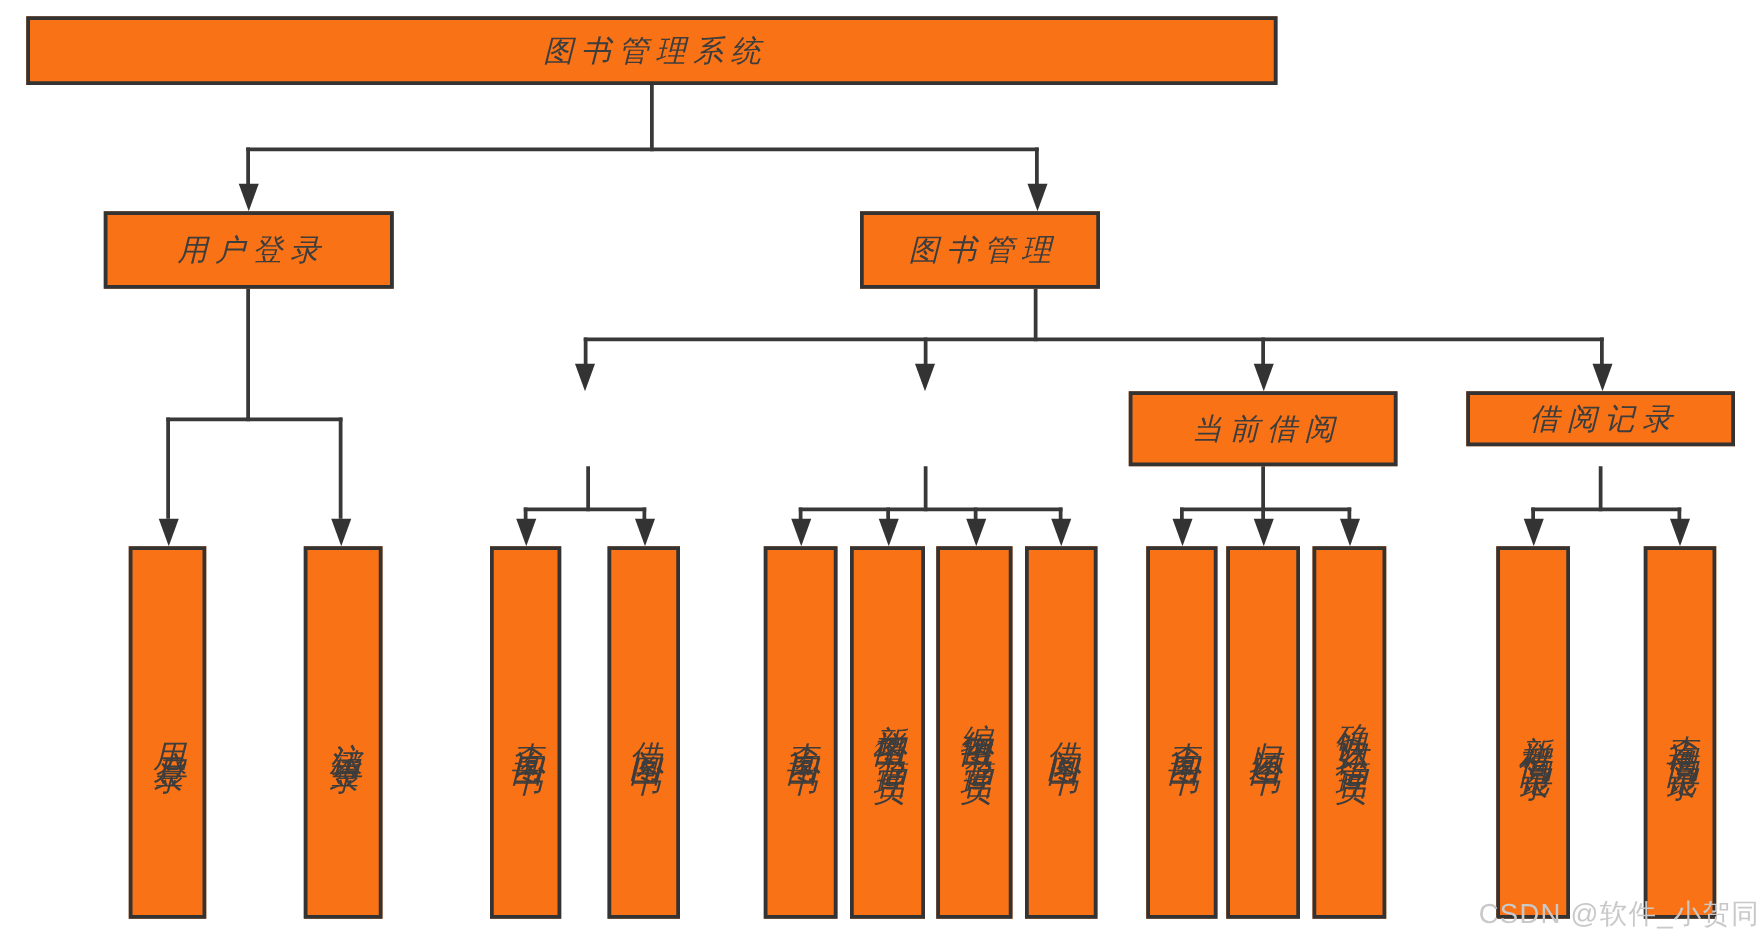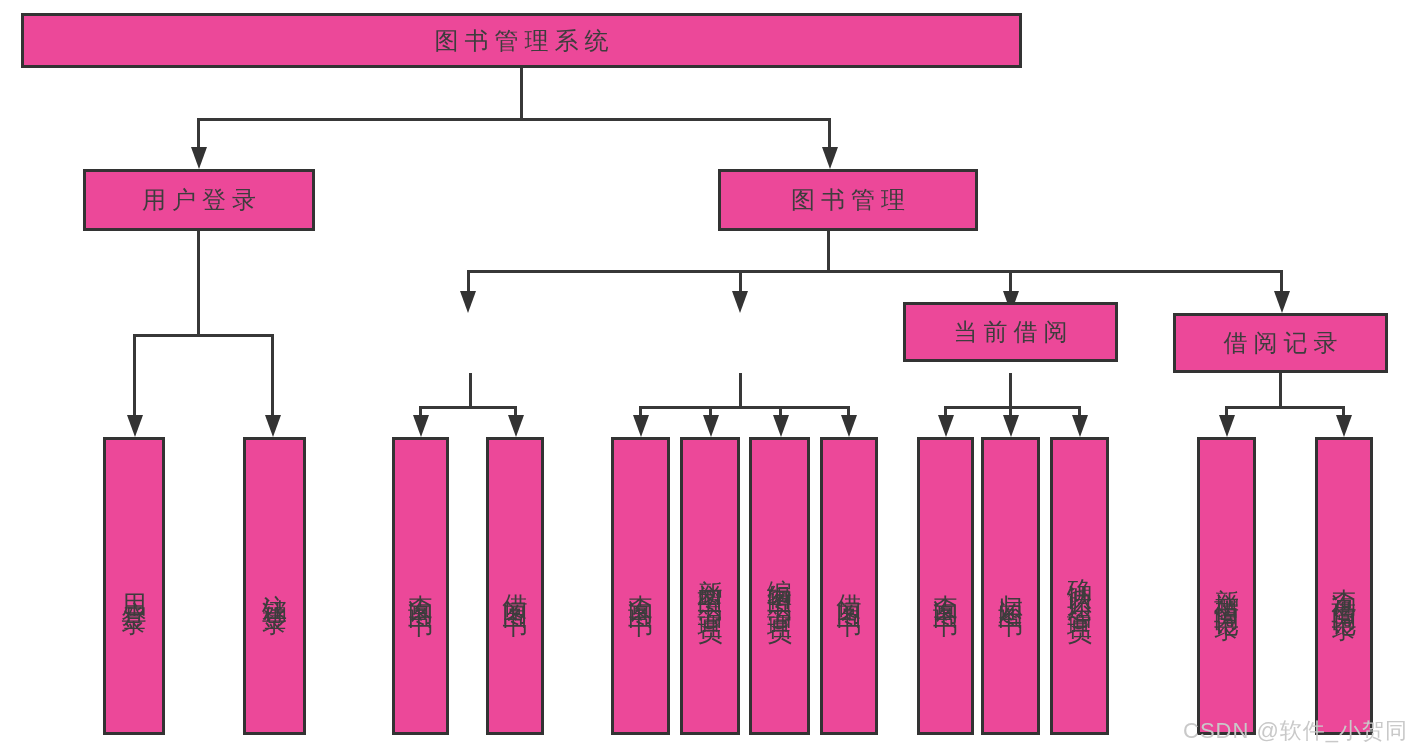--- a/index.html
+++ b/index.html
@@ -2,22 +2,22 @@
 <html><head>
 <meta charset="utf-8">
 <style>
   html,body{margin:0;padding:0;background:#ffffff;}
   .canvas{
     position:relative;width:1405px;height:747px;background:#ffffff;
     font-family:"Liberation Sans","DejaVu Sans",sans-serif;
     color:#3d3d3d;overflow:hidden;
   }
   .box{
-    position:absolute;box-sizing:border-box;border:3px solid #333333;background:#ec4899;
-    display:flex;align-items:center;justify-content:center;
+    position:absolute;box-sizing:border-box;border:3px solid #333333;background:#f97316;
+    display:flex;align-items:center;justify-content:center;font-style:italic;
   }
   .hlabel{font-size:24px;letter-spacing:6px;text-indent:6px;white-space:nowrap;color:#3d3d3d;}
   .leaf span{
     writing-mode:vertical-rl;text-orientation:mixed;
     font-size:25px;letter-spacing:6px;line-height:1.0;color:#3d3d3d;white-space:nowrap;
   }
   .v{position:absolute;width:3px;background:#383838;}
   .h{position:absolute;height:3px;background:#383838;}
   .ah{position:absolute;width:0;height:0;
       border-left:8px solid transparent;border-right:8px solid transparent;
@@ -39,21 +39,21 @@
   <div class="v" style="left:520px;top:68px;height:53px;"></div>
   <div class="h" style="left:197px;top:118px;width:634px;"></div>
   <div class="v" style="left:197px;top:118px;height:32px;"></div>
   <div class="ah" style="left:191px;top:147px;"></div>
   <div class="v" style="left:828px;top:118px;height:32px;"></div>
   <div class="ah" style="left:822px;top:147px;"></div>
 
   <div class="box" style="left:83px;top:169px;width:232px;height:62px;">
     <span class="hlabel">用户登录</span>
   </div>
-  <div class="box" style="left:718px;top:169px;width:260px;height:62px;">
+  <div class="box" style="left:688px;top:169px;width:192px;height:62px;">
     <span class="hlabel">图书管理</span>
   </div>
 
   <div class="v" style="left:197px;top:231px;height:106px;"></div>
   <div class="h" style="left:133px;top:334px;width:141px;"></div>
   <div class="v" style="left:133px;top:334px;height:81px;"></div>
   <div class="ah" style="left:127px;top:415px;"></div>
   <div class="v" style="left:271px;top:334px;height:81px;"></div>
   <div class="ah" style="left:265px;top:415px;"></div>
 
@@ -61,24 +61,24 @@
   <div class="h" style="left:467px;top:270px;width:816px;"></div>
   <div class="v" style="left:467px;top:270px;height:23px;"></div>
   <div class="ah" style="left:460px;top:291px;"></div>
   <div class="v" style="left:739px;top:270px;height:23px;"></div>
   <div class="ah" style="left:732px;top:291px;"></div>
   <div class="v" style="left:1009px;top:270px;height:23px;"></div>
   <div class="ah" style="left:1003px;top:291px;"></div>
   <div class="v" style="left:1280px;top:270px;height:23px;"></div>
   <div class="ah" style="left:1274px;top:291px;"></div>
 
-  <div class="box" style="left:903px;top:302px;width:215px;height:60px;">
+  <div class="box" style="left:903px;top:313px;width:215px;height:60px;">
     <span class="hlabel">当前借阅</span>
   </div>
-  <div class="box" style="left:1173px;top:313px;width:215px;height:60px;">
+  <div class="box" style="left:1173px;top:313px;width:215px;height:44px;">
     <span class="hlabel">借阅记录</span>
   </div>
 
   <div class="v" style="left:469px;top:373px;height:36px;"></div>
   <div class="h" style="left:419px;top:406px;width:98px;"></div>
   <div class="v" style="left:419px;top:406px;height:11px;"></div>
   <div class="ah" style="left:413px;top:415px;"></div>
   <div class="v" style="left:514px;top:406px;height:11px;"></div>
   <div class="ah" style="left:508px;top:415px;"></div>
 

